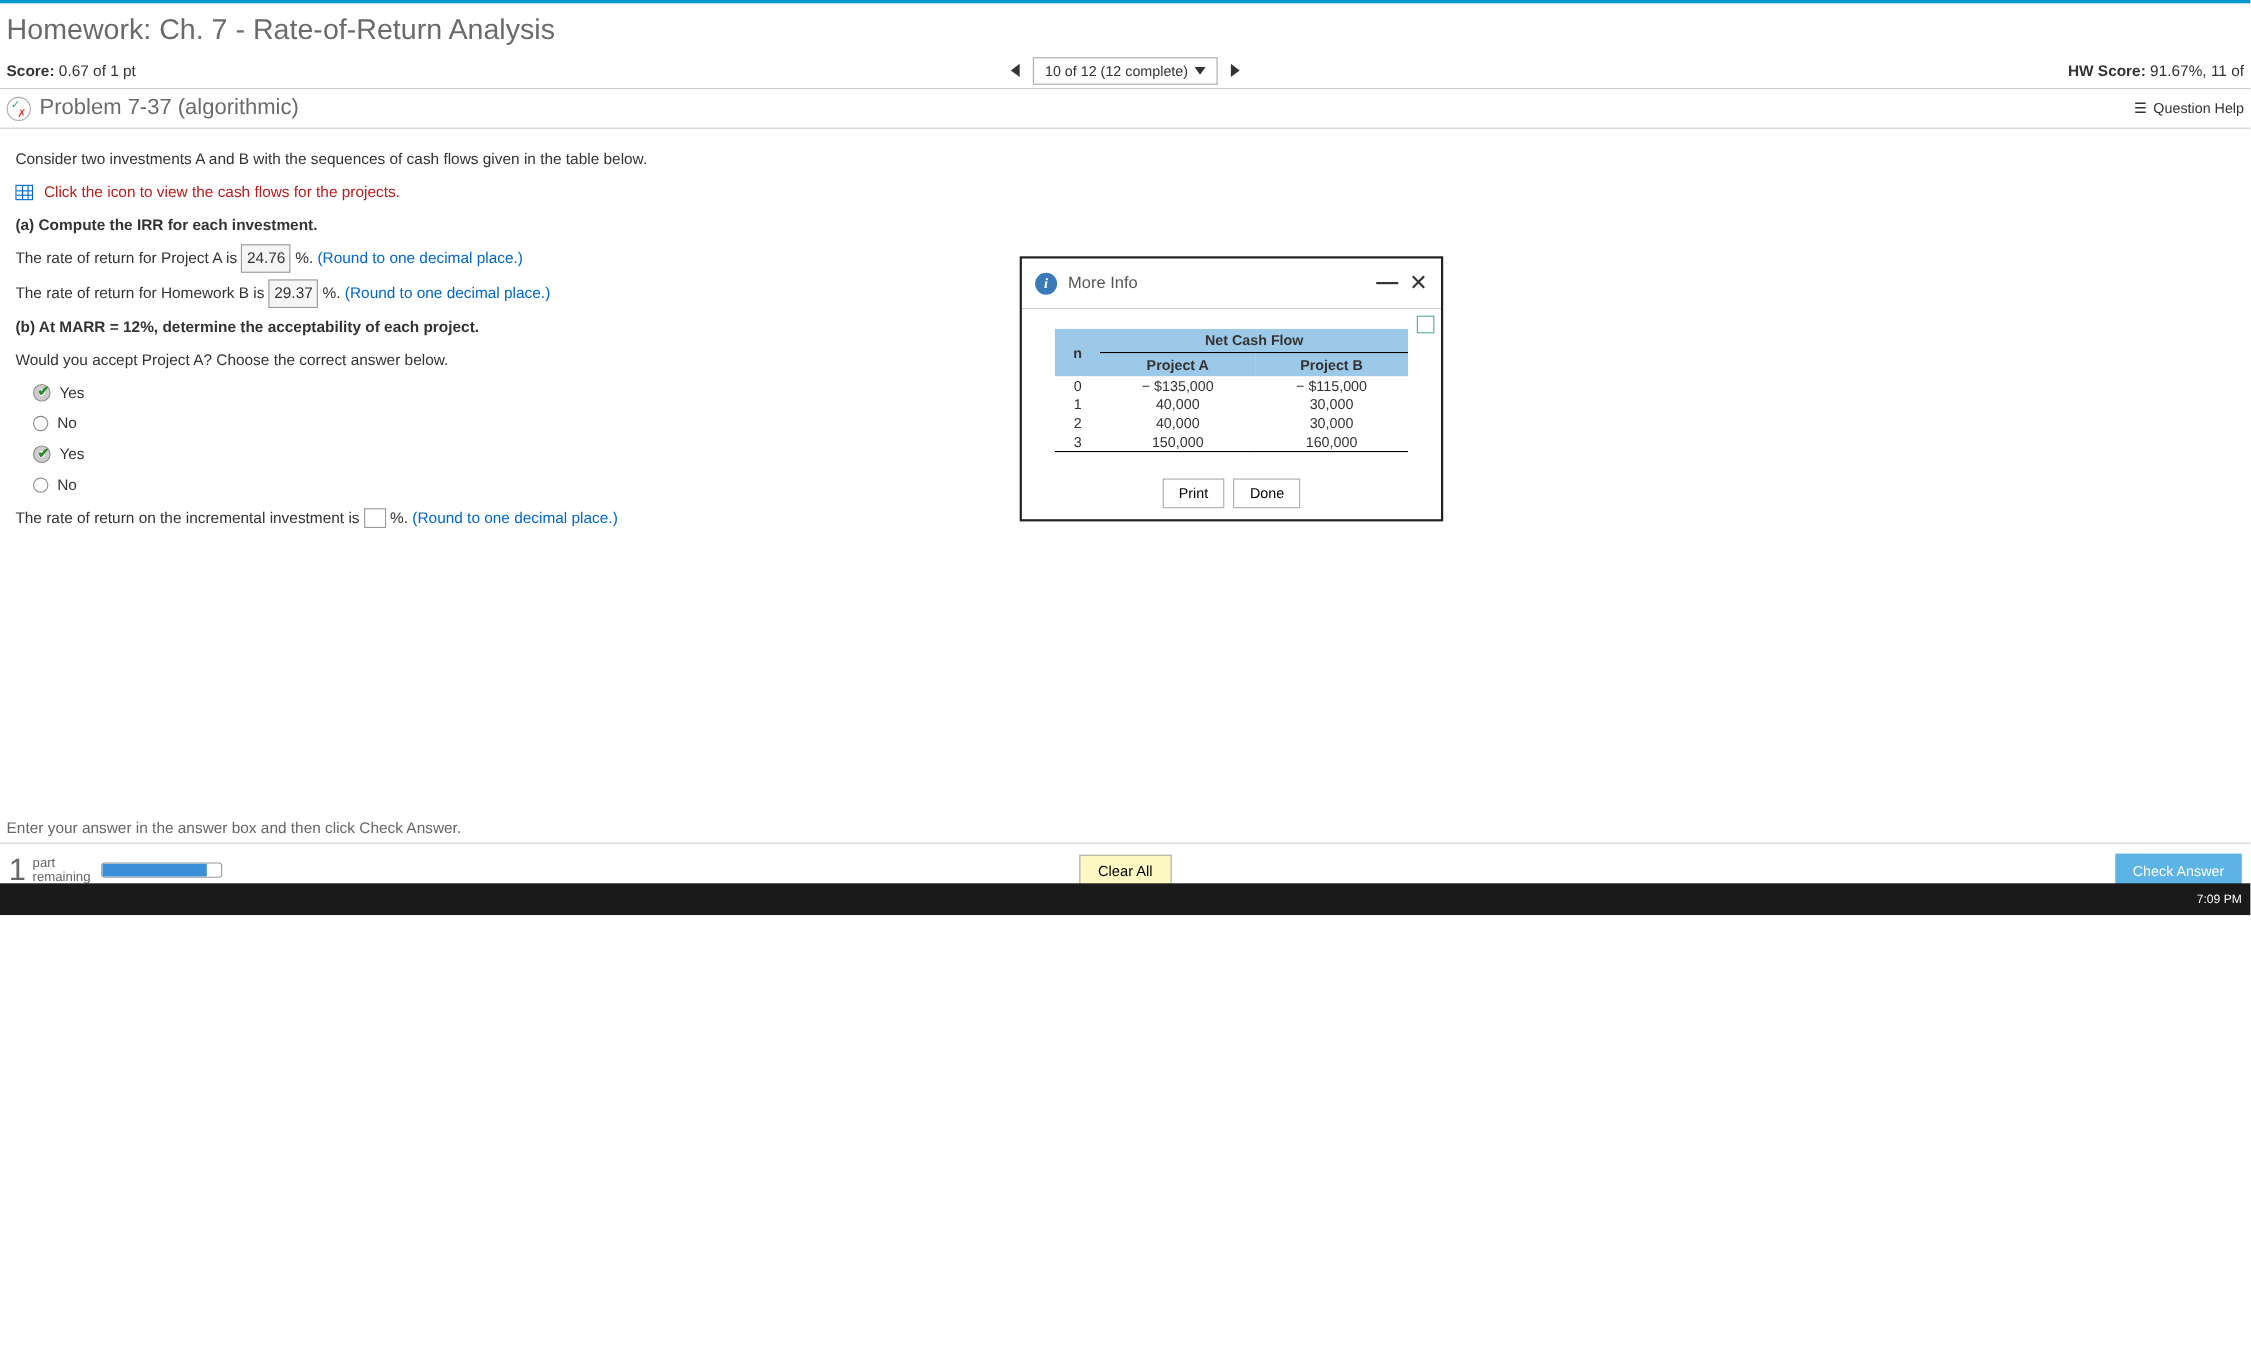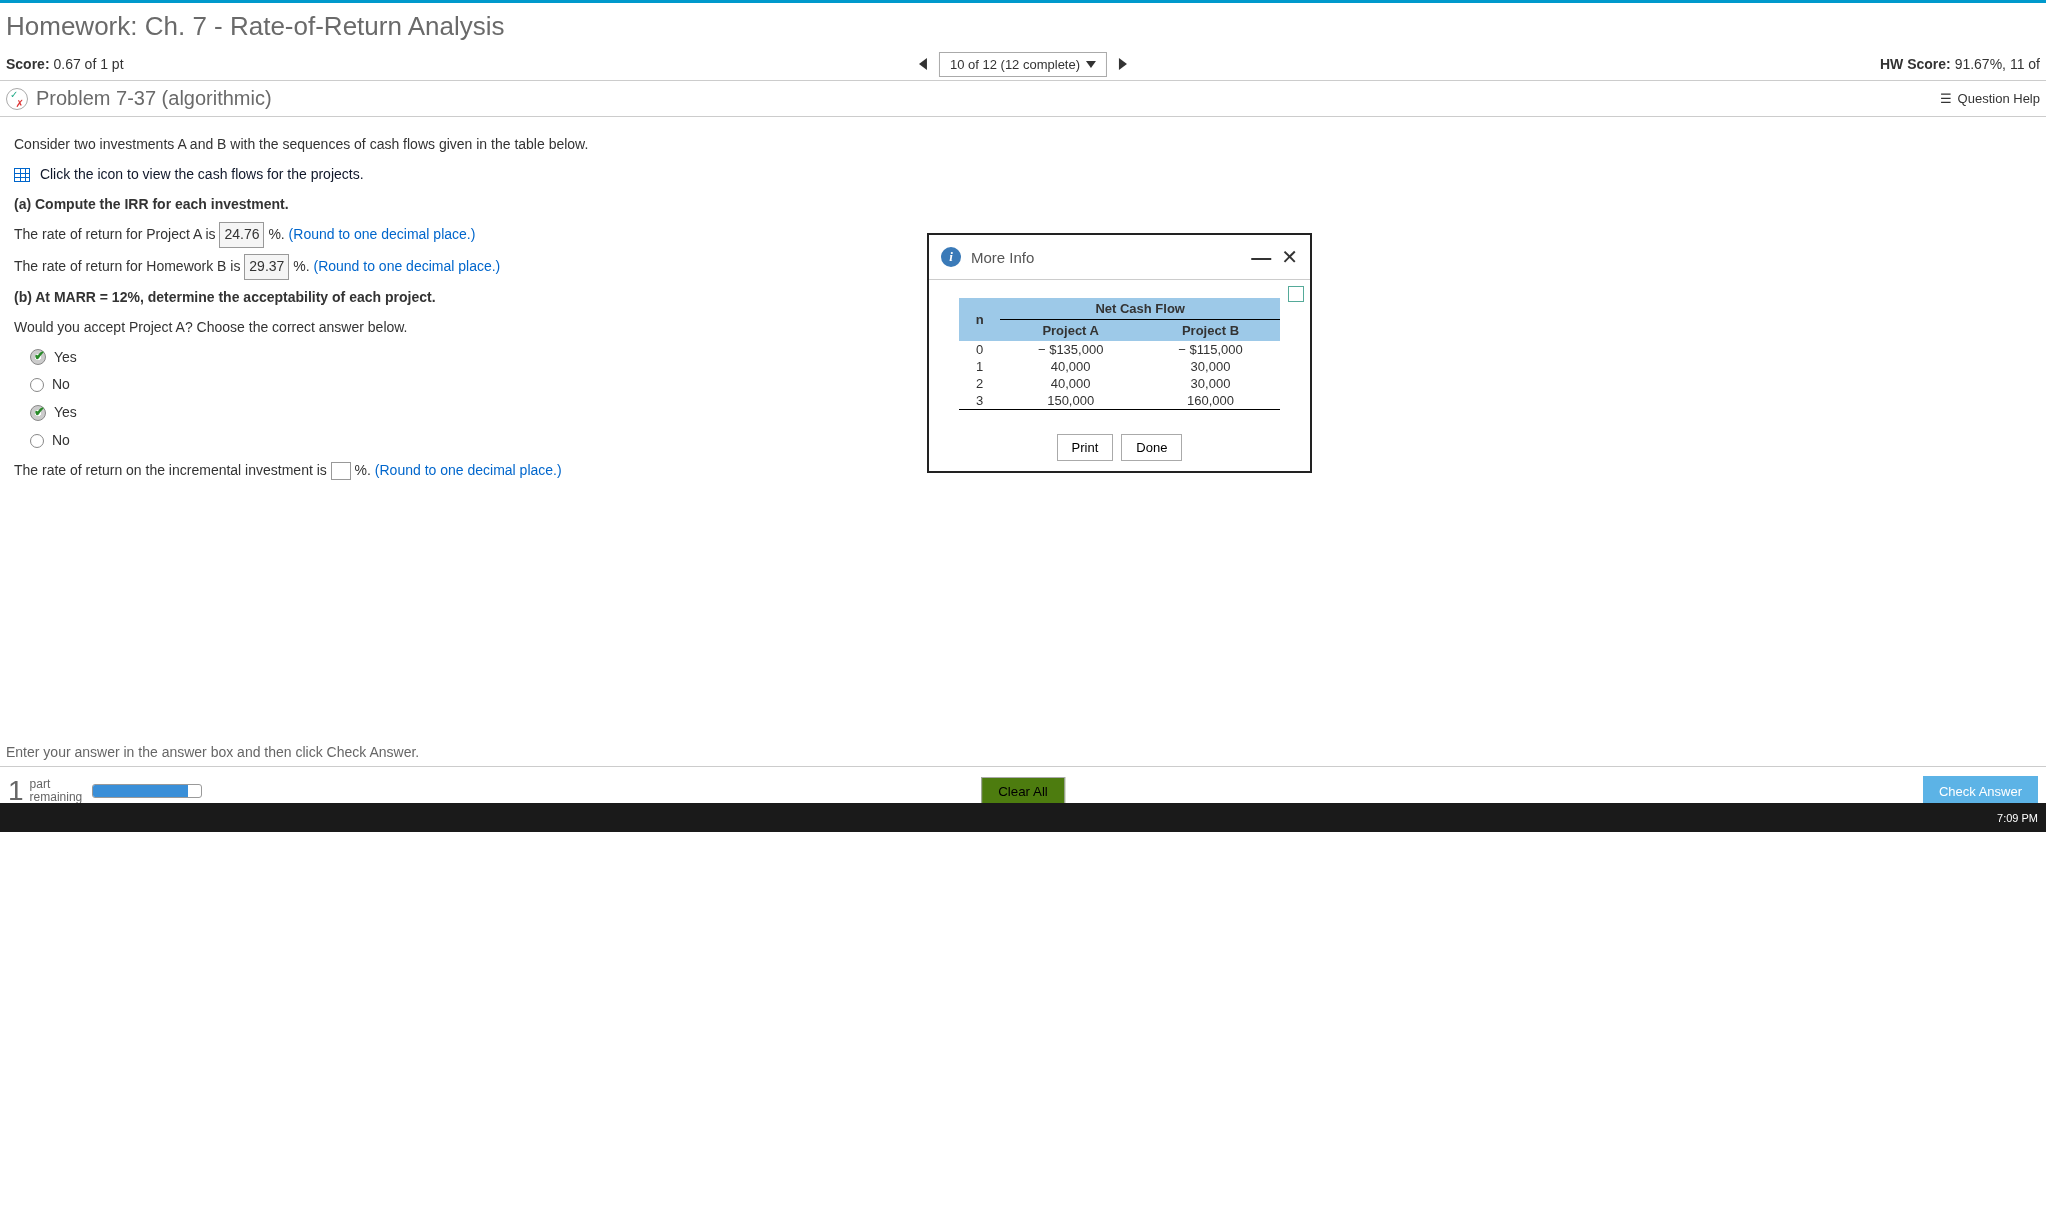--- a/index.html
+++ b/index.html
@@ -14,21 +14,21 @@
 .nav-dd { border: 1px solid #aaa; padding: 4px 10px; font-size: 13px; display: flex; align-items: center; gap: 6px; cursor: pointer; background: #fff; }
 .hw-score { margin-left: auto; }
 .problem-row { display: flex; align-items: center; padding: 6px; border-bottom: 1px solid #ccc; }
 .prob-icon { width: 22px; height: 22px; border: 1px solid #aaa; border-radius: 50%; margin-right: 8px; display: flex; align-items: center; justify-content: center; font-size: 11px; position: relative; }
 .prob-icon::before { content: "✓"; color: #2a8; font-size: 10px; position: absolute; top: 0; left: 3px; }
 .prob-icon::after { content: "✗"; color: #d33; font-size: 10px; position: absolute; bottom: 0; right: 3px; }
 .prob-title { font-size: 20px; color: #6a6a6a; }
 .qhelp { margin-left: auto; display: flex; align-items: center; gap: 6px; cursor: pointer; font-size: 13px; }
 .qhelp-icon { color: #333; }
 .content { padding: 10px 14px; line-height: 1.7; }
-.link-blue { color: #0f172a; cursor: pointer; }
+.link-blue { color: #b91c1c; cursor: pointer; }
 .table-icon { display: inline-block; width: 16px; height: 14px; border: 1px solid #0066cc; position: relative; margin-right: 6px; vertical-align: middle; }
 .table-icon::before, .table-icon::after { content: ""; position: absolute; background: #0066cc; }
 .table-icon::before { width: 100%; height: 1px; top: 4px; left: 0; box-shadow: 0 4px 0 #0066cc; }
 .table-icon::after { width: 1px; height: 100%; left: 5px; top: 0; box-shadow: 5px 0 0 #0066cc; }
 .line { margin: 6px 0; }
 .ans-box { display: inline-block; min-width: 44px; border: 1px solid #999; background: #f5f5f5; padding: 0 4px; text-align: center; }
 .ans-box.empty { min-width: 20px; height: 18px; background: #fff; border: 1px solid #999; vertical-align: middle; }
 .hint { color: #0066cc; }
 .radio-row { display: flex; align-items: center; gap: 8px; margin: 4px 0 4px 16px; }
 .radio { width: 14px; height: 14px; border: 1px solid #888; border-radius: 50%; display: inline-block; }
@@ -50,21 +50,21 @@
 .cash-table tbody tr:last-child td { border-bottom: 1px solid #000; }
 .popup-footer { display: flex; justify-content: center; gap: 8px; padding: 10px; }
 .popup-btn { border: 1px solid #aaa; padding: 5px 14px; background: #fff; cursor: pointer; font-size: 13px; }
 .bottom-area { position: absolute; bottom: 17px; left: 0; right: 0; }
 .enter-hint { padding: 6px 6px; color: #666; font-size: 14px; }
 .footer-bar { display: flex; align-items: center; padding: 8px 8px; border-top: 1px solid #ccc; }
 .parts-num { font-size: 28px; color: #666; margin-right: 6px; }
 .parts-txt { font-size: 12px; color: #666; line-height: 1.1; margin-right: 10px; }
 .progress { width: 110px; height: 14px; border: 1px solid #999; border-radius: 3px; overflow: hidden; }
 .progress-fill { height: 100%; width: 88%; background: #3a8fd8; }
-.clear-btn { margin-left: auto; margin-right: auto; border: 1px solid #aaa; padding: 6px 16px; background: #4d7c0f; cursor: pointer; position: absolute; left: 50%; transform: translateX(-50%); }
+.clear-btn { margin-left: auto; margin-right: auto; border: 1px solid #aaa; padding: 6px 16px; background: #fef9c3; cursor: pointer; position: absolute; left: 50%; transform: translateX(-50%); }
 .check-btn { margin-left: auto; background: #5cb3e6; color: #fff; border: none; padding: 8px 16px; cursor: pointer; font-size: 13px; }
 .taskbar { position: absolute; bottom: 0; left: 0; right: 0; height: 29px; background: #1a1a1a; color: #fff; display: flex; align-items: center; padding: 0 8px; font-size: 11px; }
 .taskbar .time { margin-left: auto; }
 .tri-left { display: inline-block; width: 0; height: 0; border-top: 6px solid transparent; border-bottom: 6px solid transparent; border-right: 8px solid #333; }
 .tri-right { display: inline-block; width: 0; height: 0; border-top: 6px solid transparent; border-bottom: 6px solid transparent; border-left: 8px solid #333; }
 .tri-down { display: inline-block; width: 0; height: 0; border-left: 5px solid transparent; border-right: 5px solid transparent; border-top: 7px solid #333; }
 </style>
 </head>
 <body>
 

